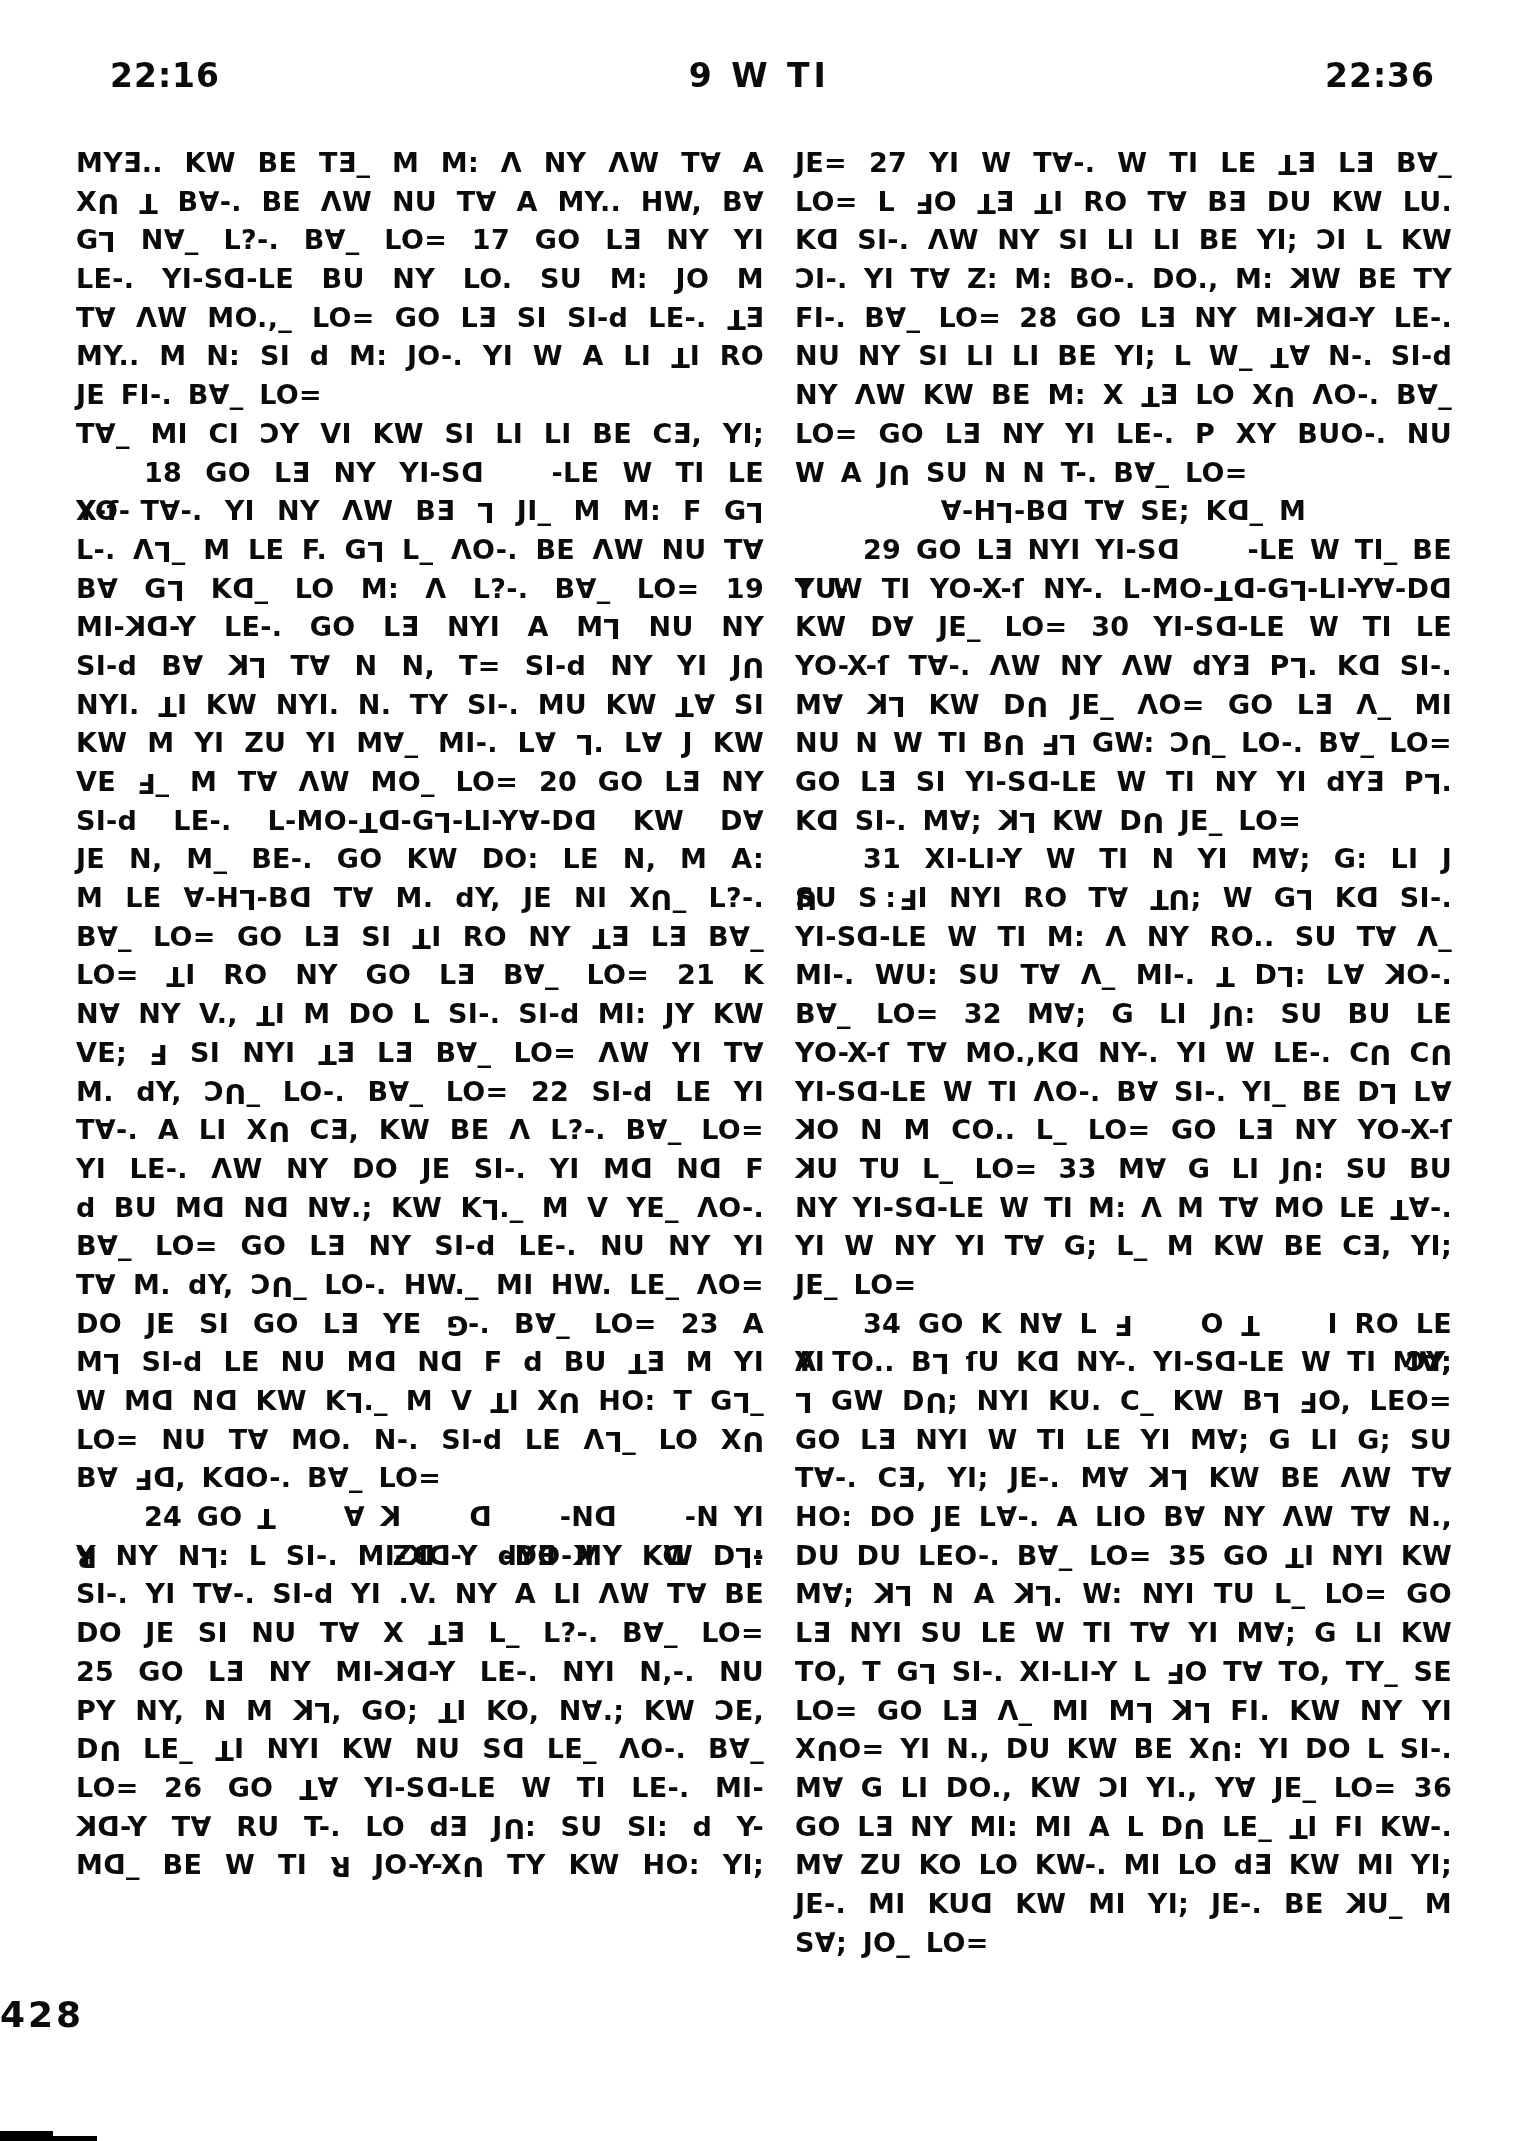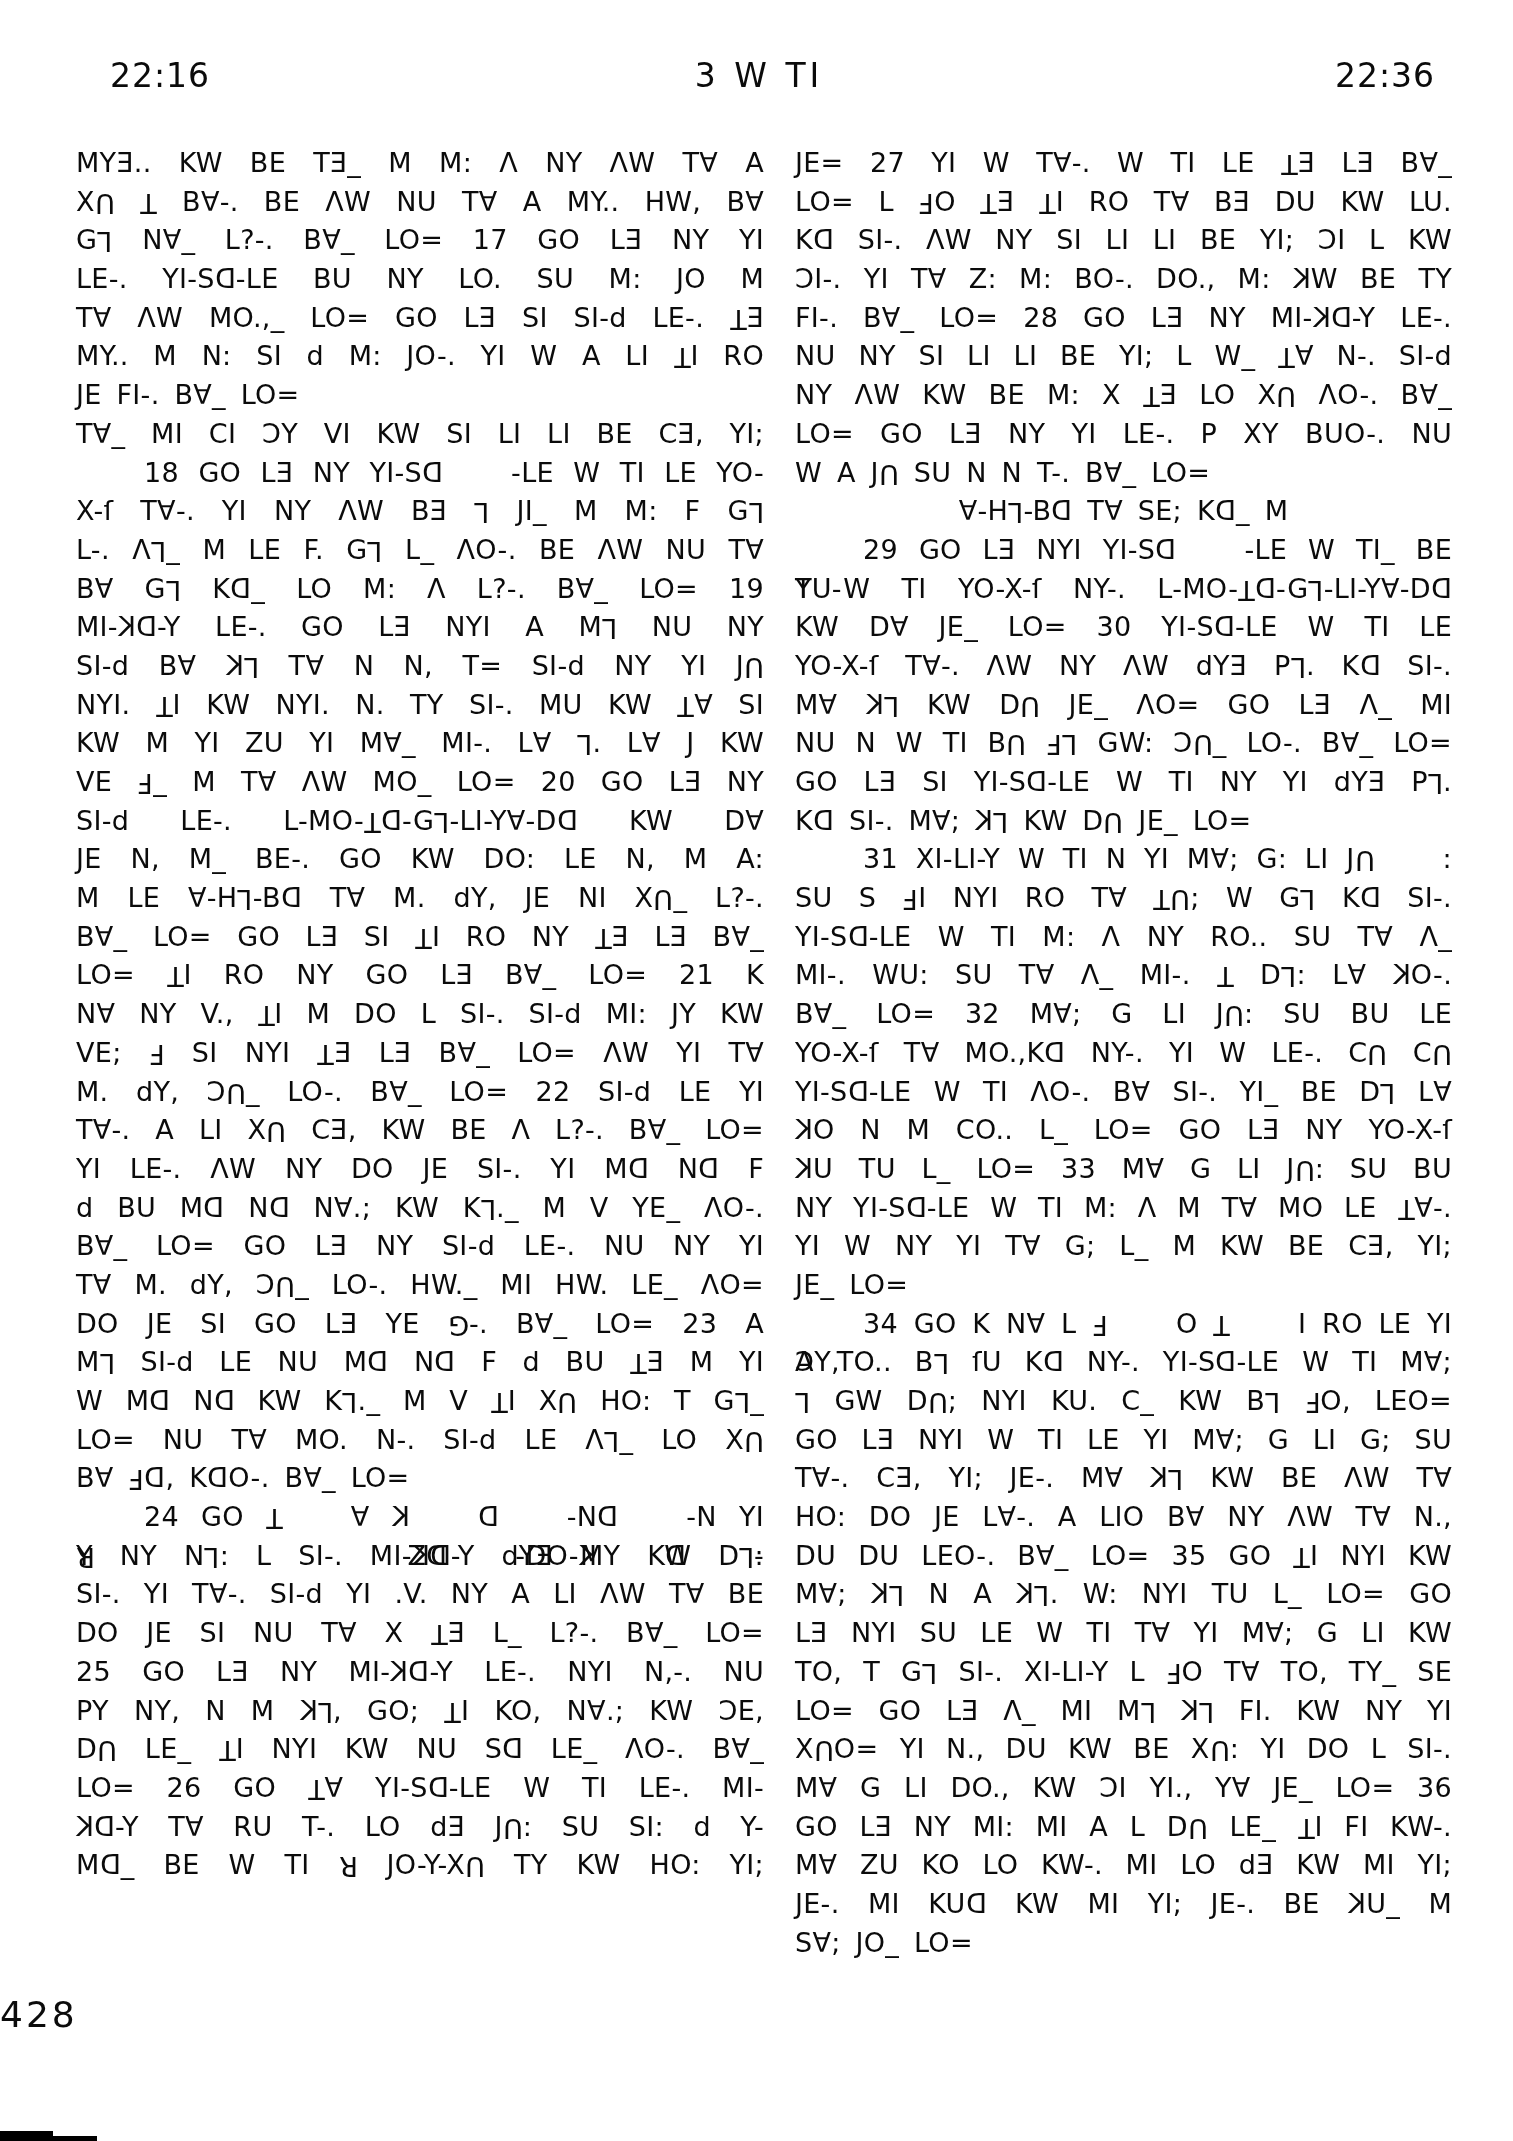--- a/index.html
+++ b/index.html
@@ -1,18 +1,18 @@
 <!DOCTYPE html>
 <html><head>
 <meta charset="utf-8">
 <style>
   html,body{margin:0;padding:0;background:#e8e8e8;}
   .page{
     position:relative;width:1513px;height:2141px;background:#ffffff;
-    font-family:"DejaVu Sans",sans-serif;font-weight:normal;color:#0b0b0b;
+    font-family:"DejaVu Sans",sans-serif;font-weight:bold;color:#0b0b0b;
     overflow:hidden;
   }
   .header-bar{position:absolute;top:56px;left:0;width:100%;height:44px;font-size:33px;}
   .h-left{position:absolute;left:110px;top:0;letter-spacing:1px;}
   .h-center{position:absolute;left:50%;top:0;transform:translateX(-48%);letter-spacing:4px;}
   .h-right{position:absolute;right:78px;top:0;letter-spacing:1px;}
   .col{position:absolute;top:144px;font-size:27px;line-height:38.7px;letter-spacing:0.3px;}
   .col-left{left:76px;width:688px;}
   .col-right{left:795px;width:657px;}
   .line{height:38.7px;text-align:justify;text-align-last:justify;word-spacing:4px;overflow:visible;}
@@ -26,21 +26,21 @@
   .scan-mark{position:absolute;background:#000;}
   .scan-mark.m1{left:0;top:2131px;width:53px;height:10px;}
   .scan-mark.m2{left:50px;top:2136px;width:47px;height:5px;}
 </style>
 </head>
 <body>
 
 <div class="page">
   <div class="header-bar">
     <span class="h-left">22:16</span>
-    <span class="h-center">3 W TI</span>
+    <span class="h-center">9 W TI</span>
     <span class="h-right">22:36</span>
   </div>
 
   <div class="col col-left">
       <div class="line">MYƎ.. KW BE TƎ_ M M: Λ NY ΛW T∀ A</div>
       <div class="line">X<span class="g r">U</span> <span class="g r">T</span> B∀-. BE ΛW NU T∀ A MY.. HW, B∀</div>
       <div class="line">G<span class="g r">L</span> N∀_ L?-. B∀_ LO= 17 GO LƎ NY YI</div>
       <div class="line">LE-. YI-S<span class="g m">D</span>-LE BU NY LO. SU M: JO M</div>
       <div class="line">T∀ ΛW MO.,_ LO= GO LƎ SI SI-d LE-. <span class="g r">T</span>Ǝ</div>
       <div class="line">MY.. M N: SI d M: JO-. YI W A LI <span class="g r">T</span>I RO</div>

